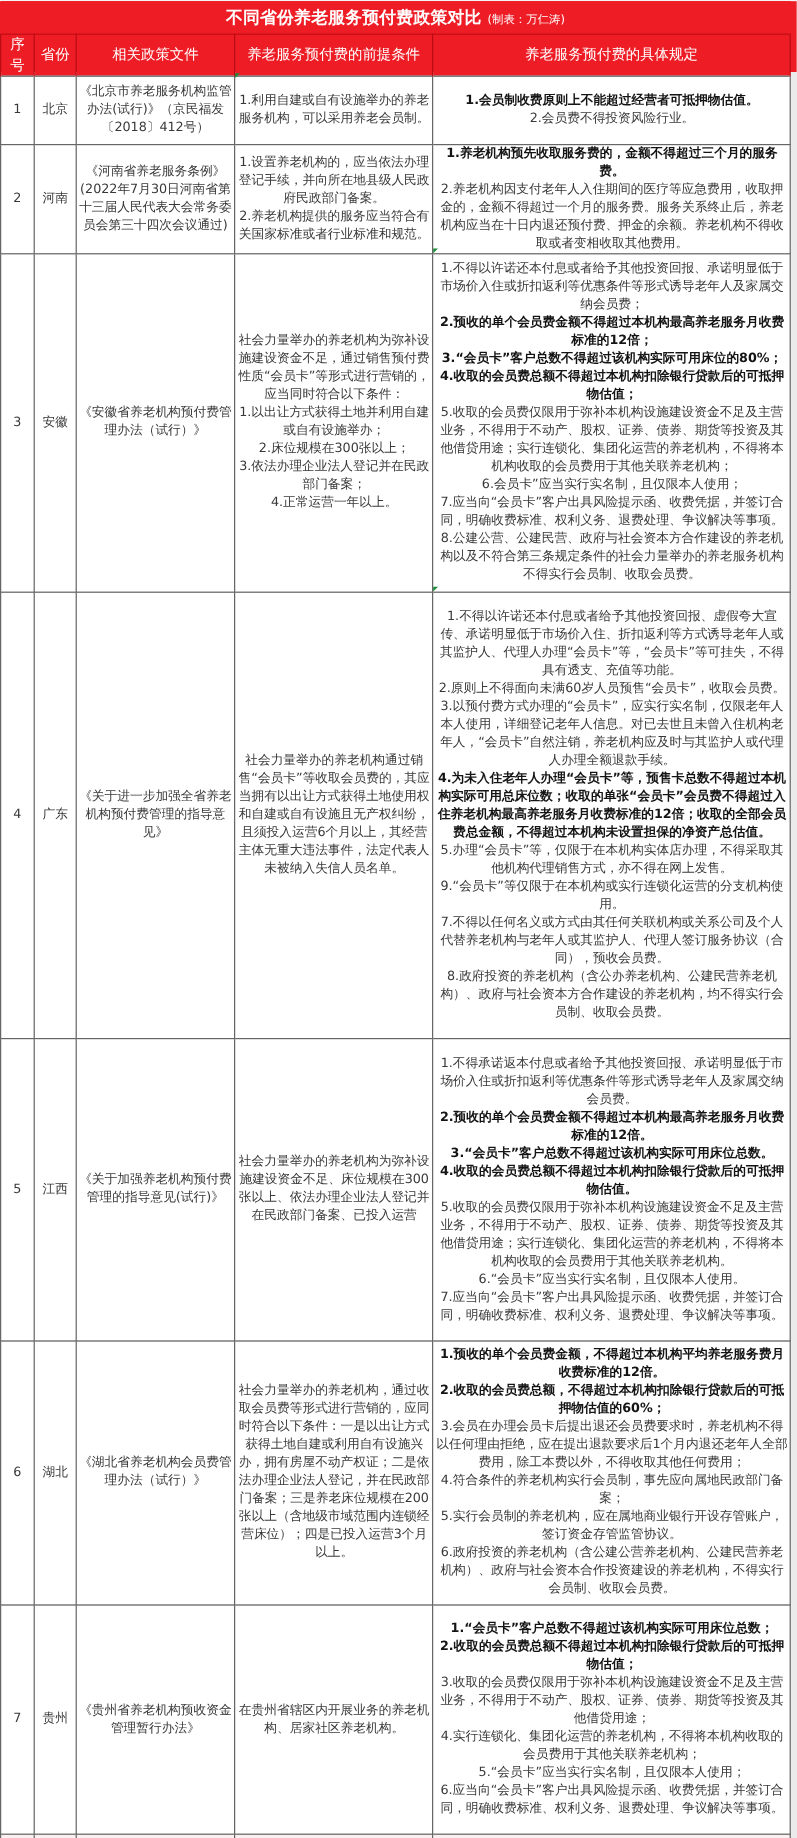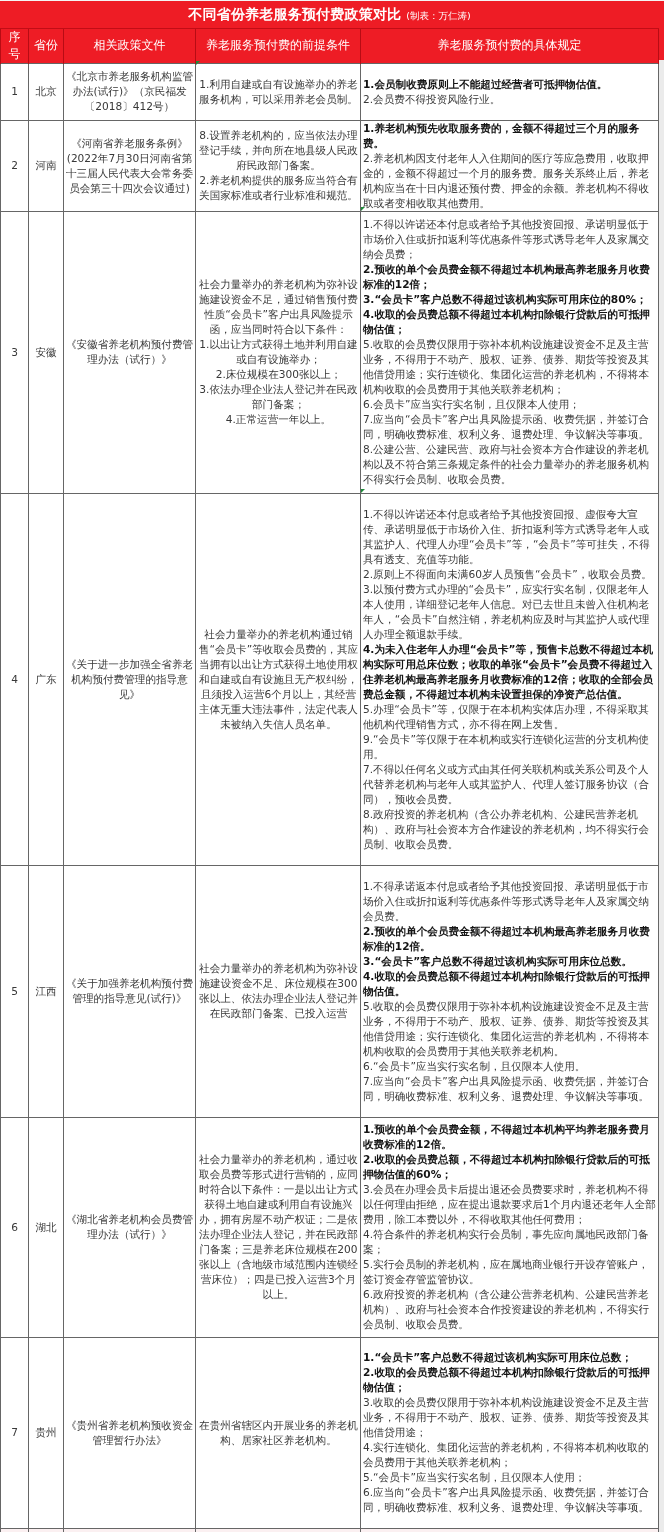--- a/index.html
+++ b/index.html
@@ -11,21 +11,21 @@
     table.grid{position:absolute;left:0;top:1px;width:658px;border-collapse:collapse;table-layout:fixed;}
     .grid td,.grid th{padding:0 2px;vertical-align:middle;overflow:hidden;}
     tr.title-row td{height:27px;background:#ee1c25;color:#fff;text-align:center;border-bottom:1px solid #c20d16;padding:0;}
     .title-main{font-size:14px;font-weight:bold;letter-spacing:0.2px;}
     .title-credit{font-size:9.5px;margin-left:5px;}
     tr.header-row th{height:32px;background:#ee1c25;color:#fff;font-size:12px;font-weight:normal;text-align:center;border-left:1px solid #b80c14;border-right:1px solid #b80c14;padding:0 5px;}
     tr.data-row td{background:#fff;color:#383838;font-size:10.6px;line-height:15px;border:1px solid #666;}
     td.c-idx,td.c-prov{text-align:center;font-size:11px;padding:0;}
     td.c-doc{text-align:center;padding:0 1px;}
     td.c-cond{text-align:center;padding:0 1px 0 2px;}
-    td.c-rule{text-align:left;padding:0 1px 0 2px;}
+    td.c-rule{text-align:center;padding:0 1px 0 2px;}
     .ln{display:block;}
     .ln.b{font-weight:bold;color:#141414;}
     tr.r1{height:57px;} tr.r2{height:89px;} tr.r3{height:282px;} tr.r4{height:372px;}
     tr.r5{height:252px;} tr.r6{height:220px;} tr.r7{height:191px;}
     tr.tail-row td{height:9px;background:#fbf0f1;border-left:1px solid #666;border-right:1px solid #666;border-top:1px solid #666;}
     .xl-mark{position:absolute;width:0;height:0;border-top:4px solid #1f8a3a;border-right:4px solid transparent;}
   </style>
 </head>
 <body>
 
@@ -68,35 +68,35 @@
         <span class="ln b">1.会员制收费原则上不能超过经营者可抵押物估值。</span>
         <span class="ln">2.会员费不得投资风险行业。</span>
       </td>
     </tr>
 
     <tr class="data-row r2">
       <td class="c-idx">2</td>
       <td class="c-prov">河南</td>
       <td class="c-doc">《河南省养老服务条例》(2022年7月30日河南省第十三届人民代表大会常务委员会第三十四次会议通过)</td>
       <td class="c-cond">
-        <span class="ln">8.设置养老机构的，应当依法办理登记手续，并向所在地县级人民政府民政部门备案。</span>
+        <span class="ln">1.设置养老机构的，应当依法办理登记手续，并向所在地县级人民政府民政部门备案。</span>
         <span class="ln">2.养老机构提供的服务应当符合有关国家标准或者行业标准和规范。</span>
       </td>
       <td class="c-rule">
         <span class="ln b">1.养老机构预先收取服务费的，金额不得超过三个月的服务费。</span>
         <span class="ln">2.养老机构因支付老年人入住期间的医疗等应急费用，收取押金的，金额不得超过一个月的服务费。服务关系终止后，养老机构应当在十日内退还预付费、押金的余额。养老机构不得收取或者变相收取其他费用。</span>
       </td>
     </tr>
 
     <tr class="data-row r3">
       <td class="c-idx">3</td>
       <td class="c-prov">安徽</td>
       <td class="c-doc">《安徽省养老机构预付费管理办法（试行）》</td>
       <td class="c-cond">
-        <span class="ln">社会力量举办的养老机构为弥补设施建设资金不足，通过销售预付费性质“会员卡”客户出具风险提示函，应当同时符合以下条件：</span>
+        <span class="ln">社会力量举办的养老机构为弥补设施建设资金不足，通过销售预付费性质“会员卡”等形式进行营销的，应当同时符合以下条件：</span>
         <span class="ln">1.以出让方式获得土地并利用自建或自有设施举办；</span>
         <span class="ln">2.床位规模在300张以上；</span>
         <span class="ln">3.依法办理企业法人登记并在民政部门备案；</span>
         <span class="ln">4.正常运营一年以上。</span>
       </td>
       <td class="c-rule">
         <span class="ln">1.不得以许诺还本付息或者给予其他投资回报、承诺明显低于市场价入住或折扣返利等优惠条件等形式诱导老年人及家属交纳会员费；</span>
         <span class="ln b">2.预收的单个会员费金额不得超过本机构最高养老服务月收费标准的12倍；</span>
         <span class="ln b">3.“会员卡”客户总数不得超过该机构实际可用床位的80%；</span>
         <span class="ln b">4.收取的会员费总额不得超过本机构扣除银行贷款后的可抵押物估值；</span>

